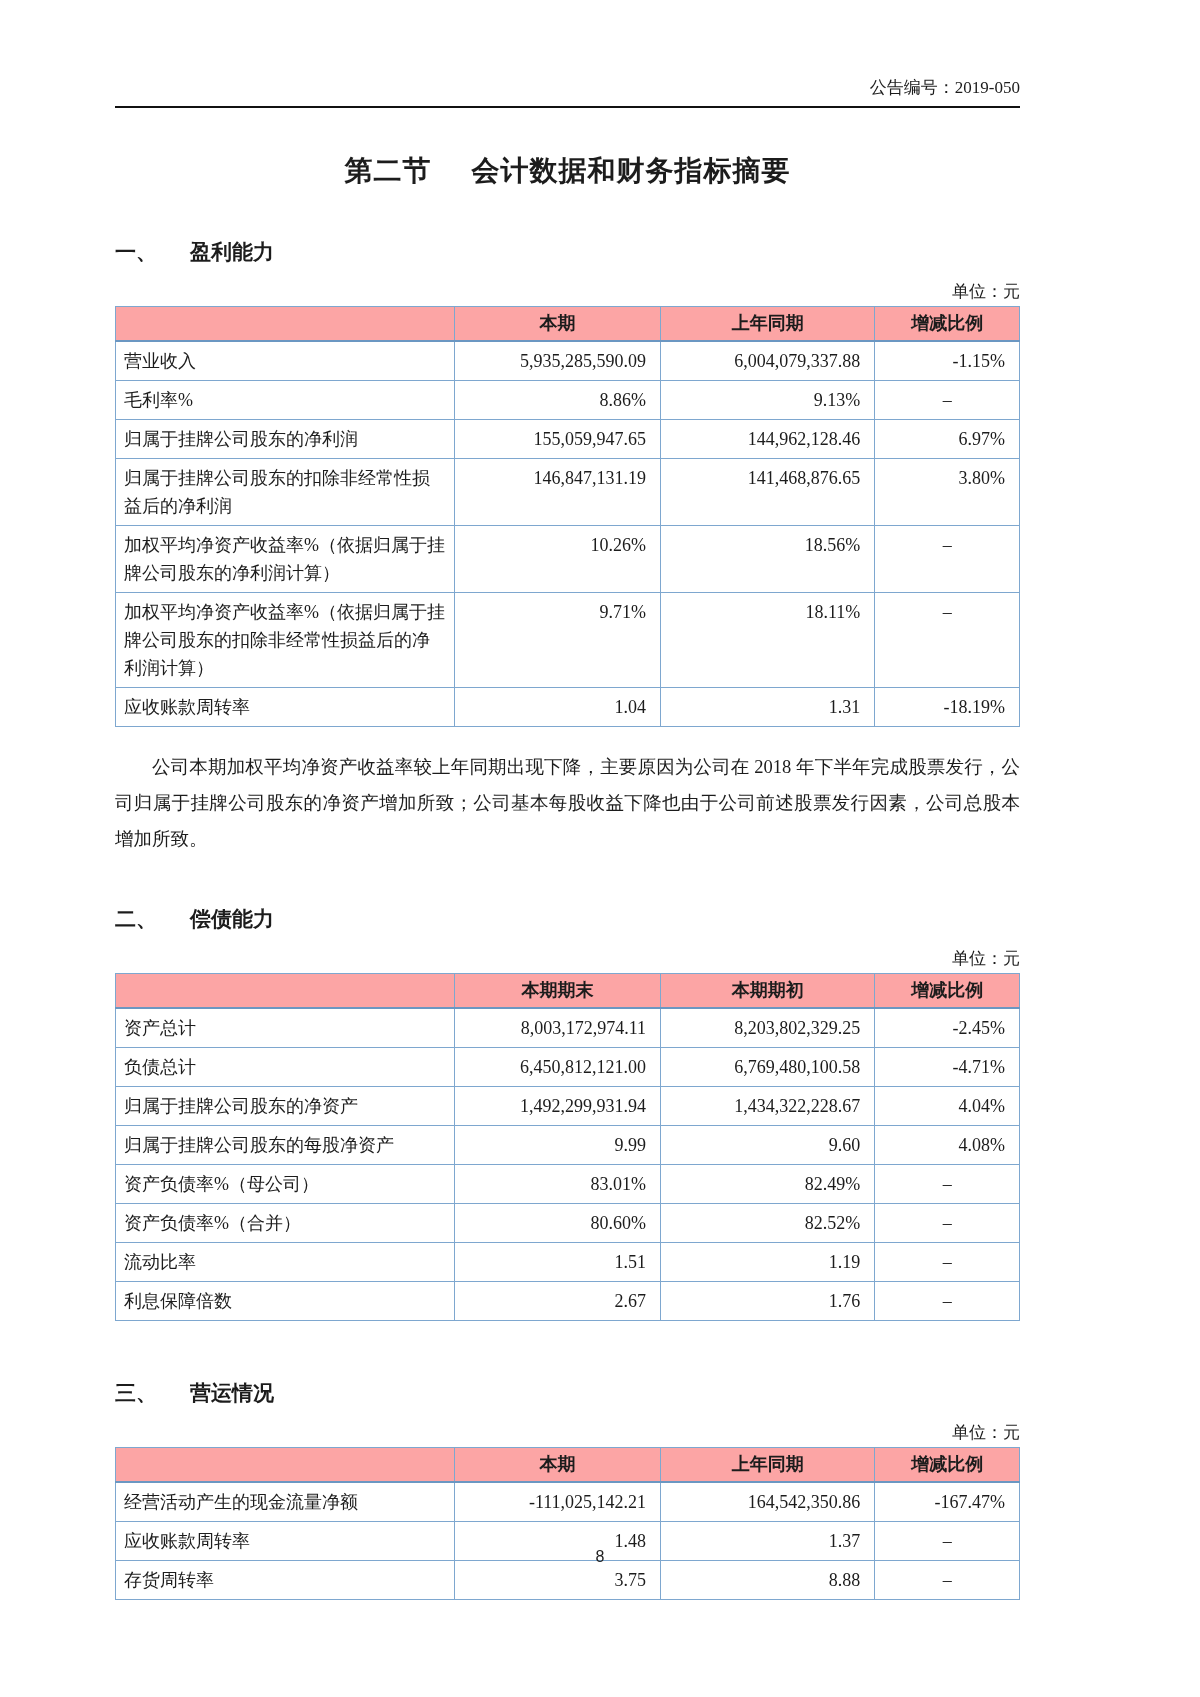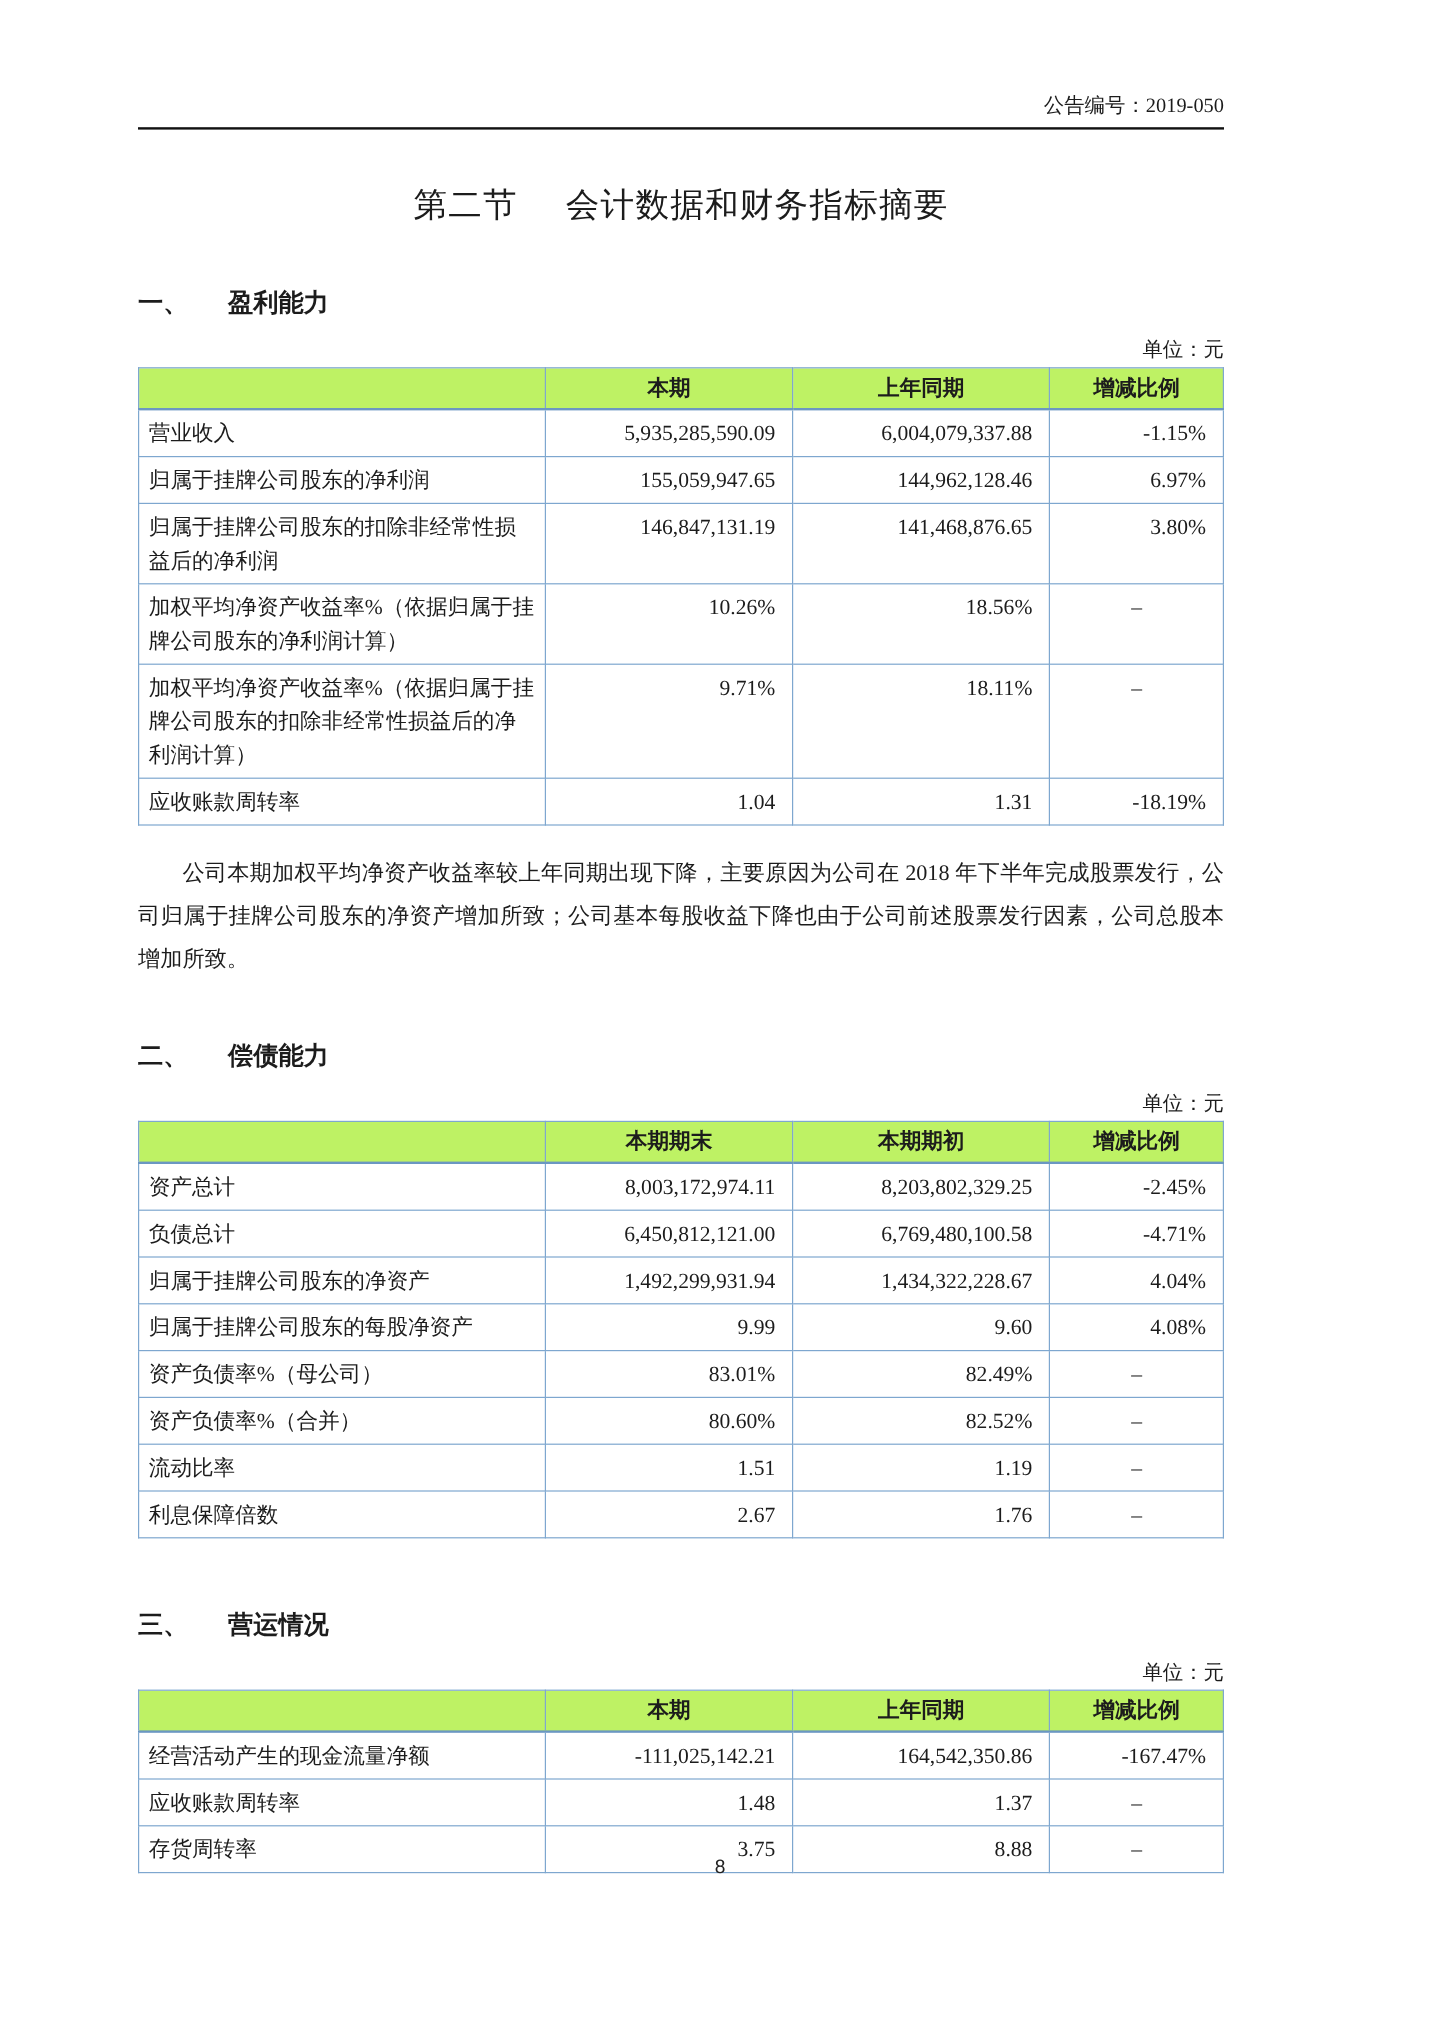--- a/index.html
+++ b/index.html
@@ -16,21 +16,21 @@
     text-align: right;
     font-size: 17px;
     padding-bottom: 7px;
     border-bottom: 2px solid #111111;
   }
 
   .doc-title {
     margin-top: 44px;
     text-align: center;
     font-family: "Liberation Sans", "DejaVu Sans", sans-serif;
-    font-weight: normal;
+    font-weight: bold;
     font-size: 28px;
     letter-spacing: 1px;
   }
   .doc-title .t1 { margin-right: 40px; }
 
   .sec-heading {
     margin-top: 48px;
     font-family: "Liberation Sans", "DejaVu Sans", sans-serif;
     font-weight: bold;
     font-size: 21px;
@@ -49,21 +49,21 @@
     border-collapse: collapse;
     table-layout: fixed;
     margin-top: 3px;
   }
   .fin-table th, .fin-table td {
     border: 1px solid #7ea7cf;
     font-size: 18px;
     vertical-align: top;
   }
   .fin-table th {
-    background: #bef264;
+    background: #fca5a5;
     font-weight: bold;
     text-align: center;
     padding: 4px 6px;
     line-height: 25px;
     border-bottom: 2px solid #6b97c2;
   }
   .fin-table th:nth-child(1) { width: 37.5%; }
   .fin-table th:nth-child(2) { width: 22.8%; }
   .fin-table th:nth-child(3) { width: 23.7%; }
   .fin-table th:nth-child(4) { width: 16%; }
@@ -117,20 +117,26 @@
         </tr>
       </thead>
       <tbody>
         <tr>
           <td class="cell-label">营业收入</td>
           <td class="cell-num">5,935,285,590.09</td>
           <td class="cell-num">6,004,079,337.88</td>
           <td class="cell-num">-1.15%</td>
         </tr>
         <tr>
+          <td class="cell-label">毛利率%</td>
+          <td class="cell-num">8.86%</td>
+          <td class="cell-num">9.13%</td>
+          <td class="cell-num cell-dash">–</td>
+        </tr>
+        <tr>
           <td class="cell-label">归属于挂牌公司股东的净利润</td>
           <td class="cell-num">155,059,947.65</td>
           <td class="cell-num">144,962,128.46</td>
           <td class="cell-num">6.97%</td>
         </tr>
         <tr>
           <td class="cell-label">归属于挂牌公司股东的扣除非经常性损益后的净利润</td>
           <td class="cell-num">146,847,131.19</td>
           <td class="cell-num">141,468,876.65</td>
           <td class="cell-num">3.80%</td>

